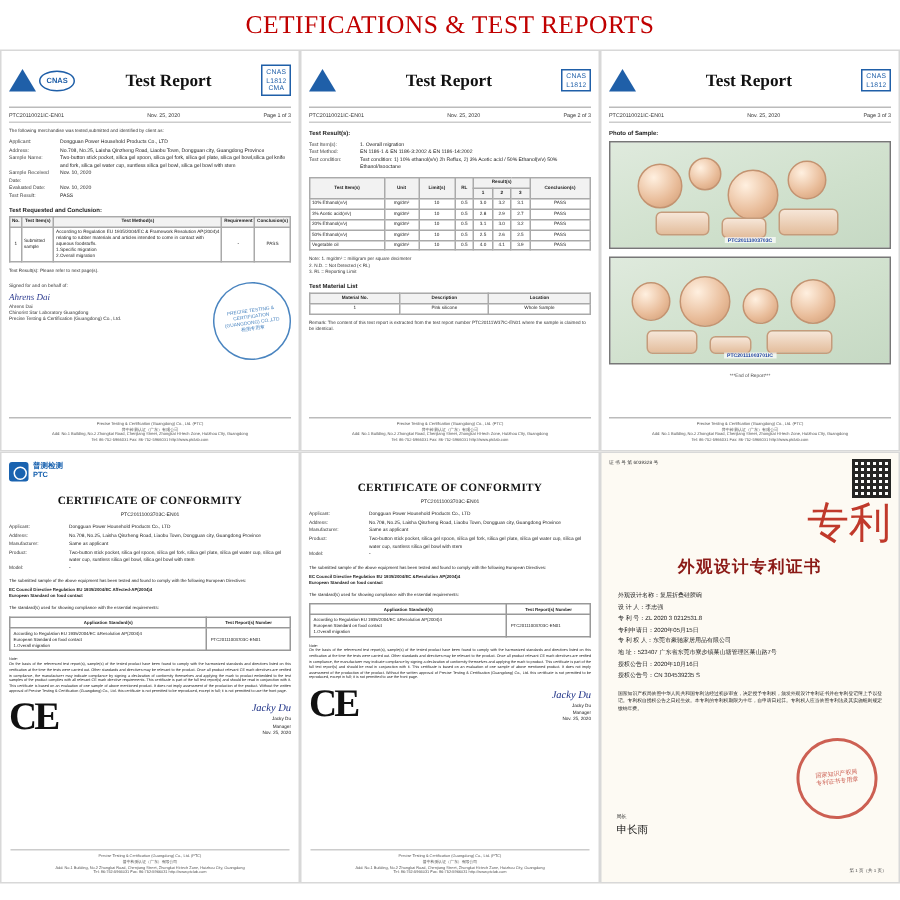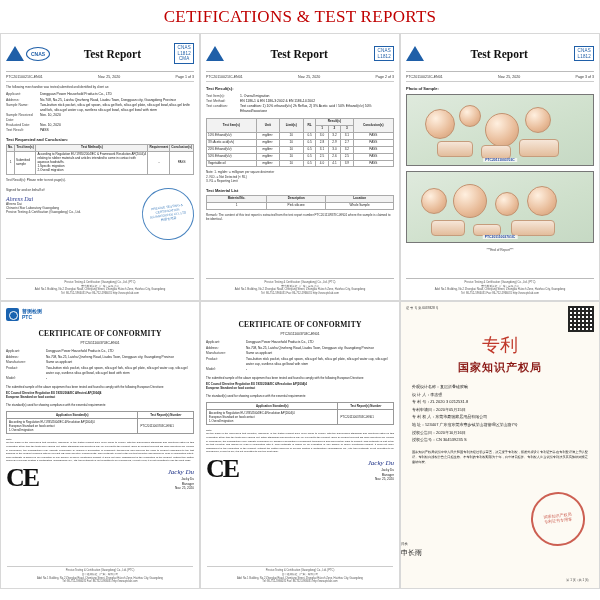--- a/index.html
+++ b/index.html
@@ -300,24 +300,25 @@
       repeating-linear-gradient(90deg, #000 0 2px, #fff 2px 4px),
       repeating-linear-gradient(0deg, #000 0 2px, #fff 2px 4px);
     background-blend-mode: multiply;
     opacity: .85;
   }
   .pat-emblem {
     text-align: center;
     margin-top: 4px;
   }
   .pat-emblem .glyph {
-    font-size: 18px;
+    font-size: 28px;
     color: #c0392b;
     font-family: "Liberation Serif", serif;
     line-height: 1;
+    text-align: right;
   }
   .pat-title {
     text-align: center;
     font-size: 11px;
     font-weight: bold;
     color: #8b1a16;
     font-family: "Liberation Serif", serif;
     margin: 6px 0 8px;
     letter-spacing: 1px;
   }
@@ -345,21 +346,21 @@
     font-size: 4px;
     display: flex; align-items: center; justify-content: center;
     text-align: center;
     opacity: .8;
     transform: rotate(-6deg);
     line-height: 1.2;
     padding: 6px;
   }
   .pat-sign {
     position: absolute;
-    left: 0; bottom: 28px;
+    left: 10px; bottom: 28px;
     font-size: 3.4px;
     color: #222;
     line-height: 1.7;
   }
   .pat-sign .name {
     font-family: "Liberation Serif", serif;
     font-size: 7px;
     color: #111;
   }
   .pat-foot {
@@ -755,21 +756,21 @@
       <div class="pat-top">
         <div>
           <span>证 书 号</span>
           <span>第 6039328 号</span>
         </div>
         <div class="qr"></div>
       </div>
       <div class="pat-emblem">
         <div class="glyph">专利</div>
       </div>
-      <div class="pat-title">国家知识产权局</div>
+      <div class="pat-title">外观设计专利证书</div>
       <div>
         <div class="pat-row"><span>外观设计名称：</span><span>复层折叠硅胶碗</span></div>
         <div class="pat-row"><span>设 计 人：</span><span>李志强</span></div>
         <div class="pat-row"><span>专 利 号：</span><span>ZL 2020 3 0212531.8</span></div>
         <div class="pat-row"><span>专利申请日：</span><span>2020年05月15日</span></div>
         <div class="pat-row"><span>专 利 权 人：</span><span>东莞市豪驰家居用品有限公司</span></div>
         <div class="pat-row"><span>地 址：</span><span>523407 广东省东莞市寮步镇莱山塘管理区莱山路7号</span></div>
         <div class="pat-row"><span>授权公告日：</span><span>2020年10月16日</span></div>
         <div class="pat-row"><span>授权公告号：</span><span>CN 304539235 S</span></div>
       </div>

